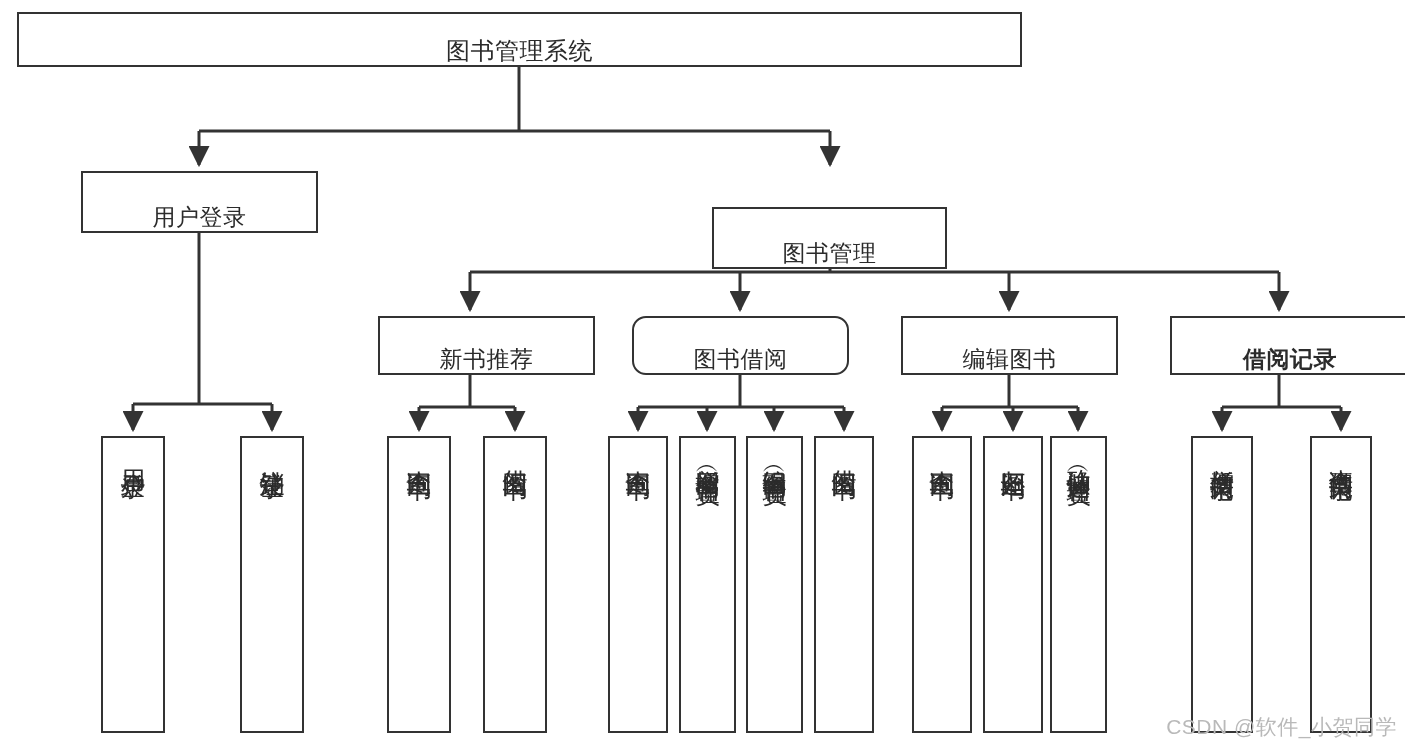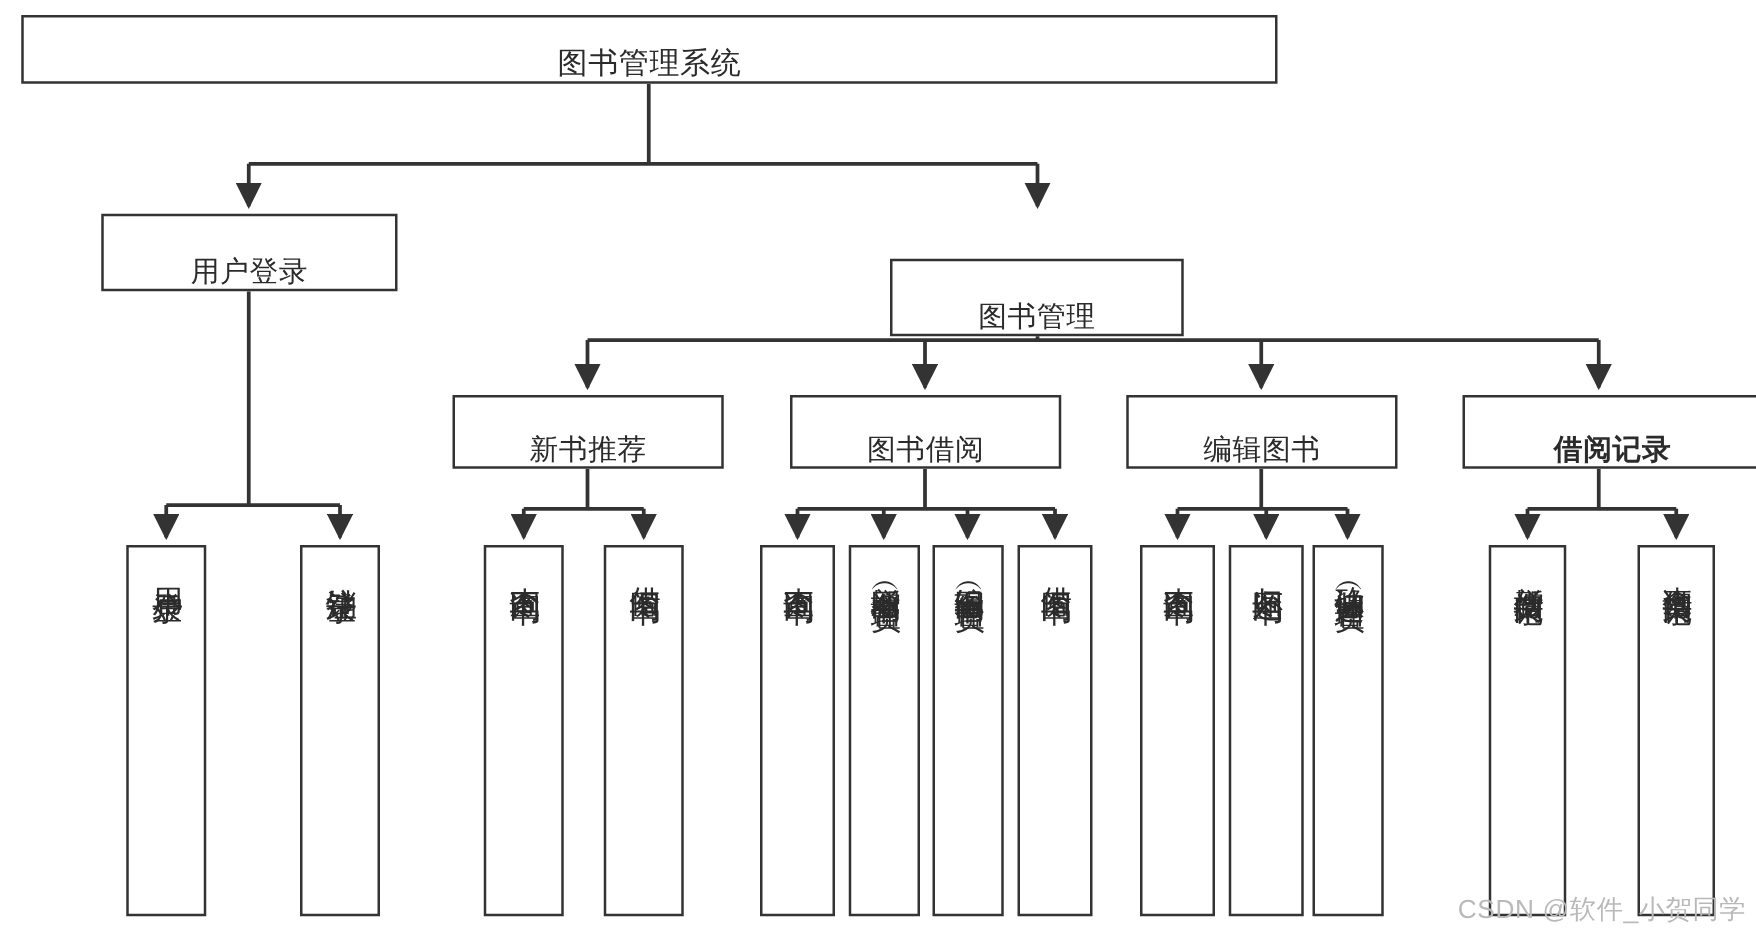--- a/index.html
+++ b/index.html
@@ -132,24 +132,24 @@
     <span class="label">图书管理系统</span>
   </div>
 
   <div class="node h" style="left:81px; top:171px; width:237px; height:62px;">
     <span class="label">用户登录</span>
   </div>
   <div class="node h" style="left:712px; top:171px; width:235px; height:62px;margin-top:36px;">
     <span class="label">图书管理</span>
   </div>
 
-  <div class="node h" style="left:362px; top:316px; width:217px; height:59px;">
+  <div class="node h" style="left:378px; top:316px; width:217px; height:59px;">
     <span class="label">新书推荐</span>
   </div>
-  <div class="node h" style="left:632px; top:316px; width:217px; height:59px;">
+  <div class="node h" style="left:632px; top:316px; width:217px; height:59px;border-radius:14px;">
     <span class="label">图书借阅</span>
   </div>
   <div class="node h" style="left:901px; top:316px; width:217px; height:59px;">
     <span class="label">编辑图书</span>
   </div>
   <div class="node h" style="left:1170px; top:316px; width:240px; height:59px;font-weight:bold;">
     <span class="label">借阅记录</span>
   </div>
 
   <div class="node v" style="left:101px; top:436px; width:64px; height:297px;">

